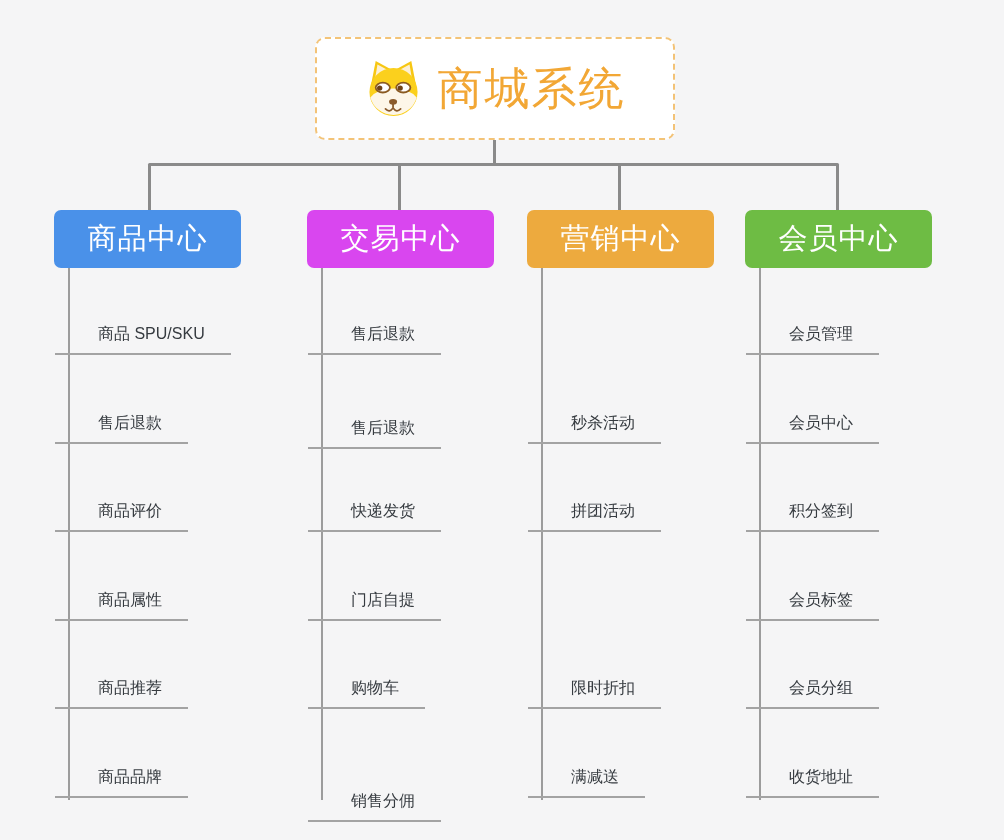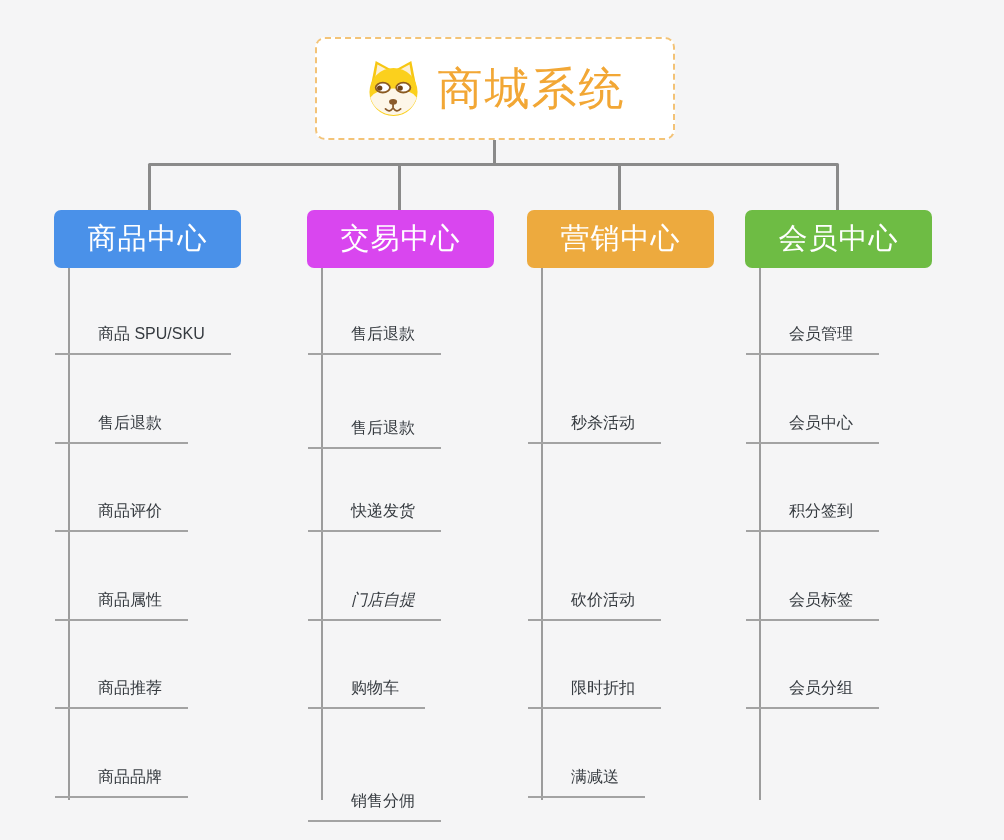--- a/index.html
+++ b/index.html
@@ -78,40 +78,41 @@
     </div>
     <div class="conn drop" style="left: 398px;"></div>
     <div class="branch" style="left: 307px;">
     <div class="branch-header" style="background: #d946ef;">
       <span>交易中心</span>
     </div>
     <div class="trunk"></div>
   <div class="leaf" style="top: 109px;">售后退款</div>
       <div class="leaf" style="top: 203px;">售后退款</div>
       <div class="leaf" style="top: 286px;">快递发货</div>
-      <div class="leaf" style="top: 375px; font-style: italic;">门店自提</div>
+      <div class="leaf" style="top: 375px;">门店自提</div>
       <div class="leaf" style="top: 463px;">购物车</div>
       <div class="leaf" style="top: 576px; text-align: right;">销售分佣</div>
     </div>
     <div class="conn drop" style="left: 618px;"></div>
     <div class="branch" style="left: 527px;">
     <div class="branch-header" style="background: rgb(237, 170, 62);">
       <span>营销中心</span>
     </div>
     <div class="trunk"></div>
       <div class="leaf" style="top: 198px;">秒杀活动</div>
-      <div class="leaf" style="top: 375px;">砍价活动</div>
+      <div class="leaf" style="top: 286px;">拼团活动</div>
       <div class="leaf" style="top: 463px;">限时折扣</div>
       <div class="leaf" style="top: 552px;">满减送</div>
     </div>
     <div class="conn drop" style="left: 836px;"></div>
     <div class="branch" style="left: 745px;">
     <div class="branch-header" style="background: rgb(110, 188, 68);">
       <span>会员中心</span>
     </div>
     <div class="trunk"></div>
   <div class="leaf" style="top: 109px;">会员管理</div>
       <div class="leaf" style="top: 198px;">会员中心</div>
       <div class="leaf" style="top: 286px;">积分签到</div>
       <div class="leaf" style="top: 375px;">会员标签</div>
       <div class="leaf" style="top: 463px;">会员分组</div>
+      <div class="leaf" style="top: 552px;">收货地址</div>
     </div>
   </div>
 
 </body></html>

